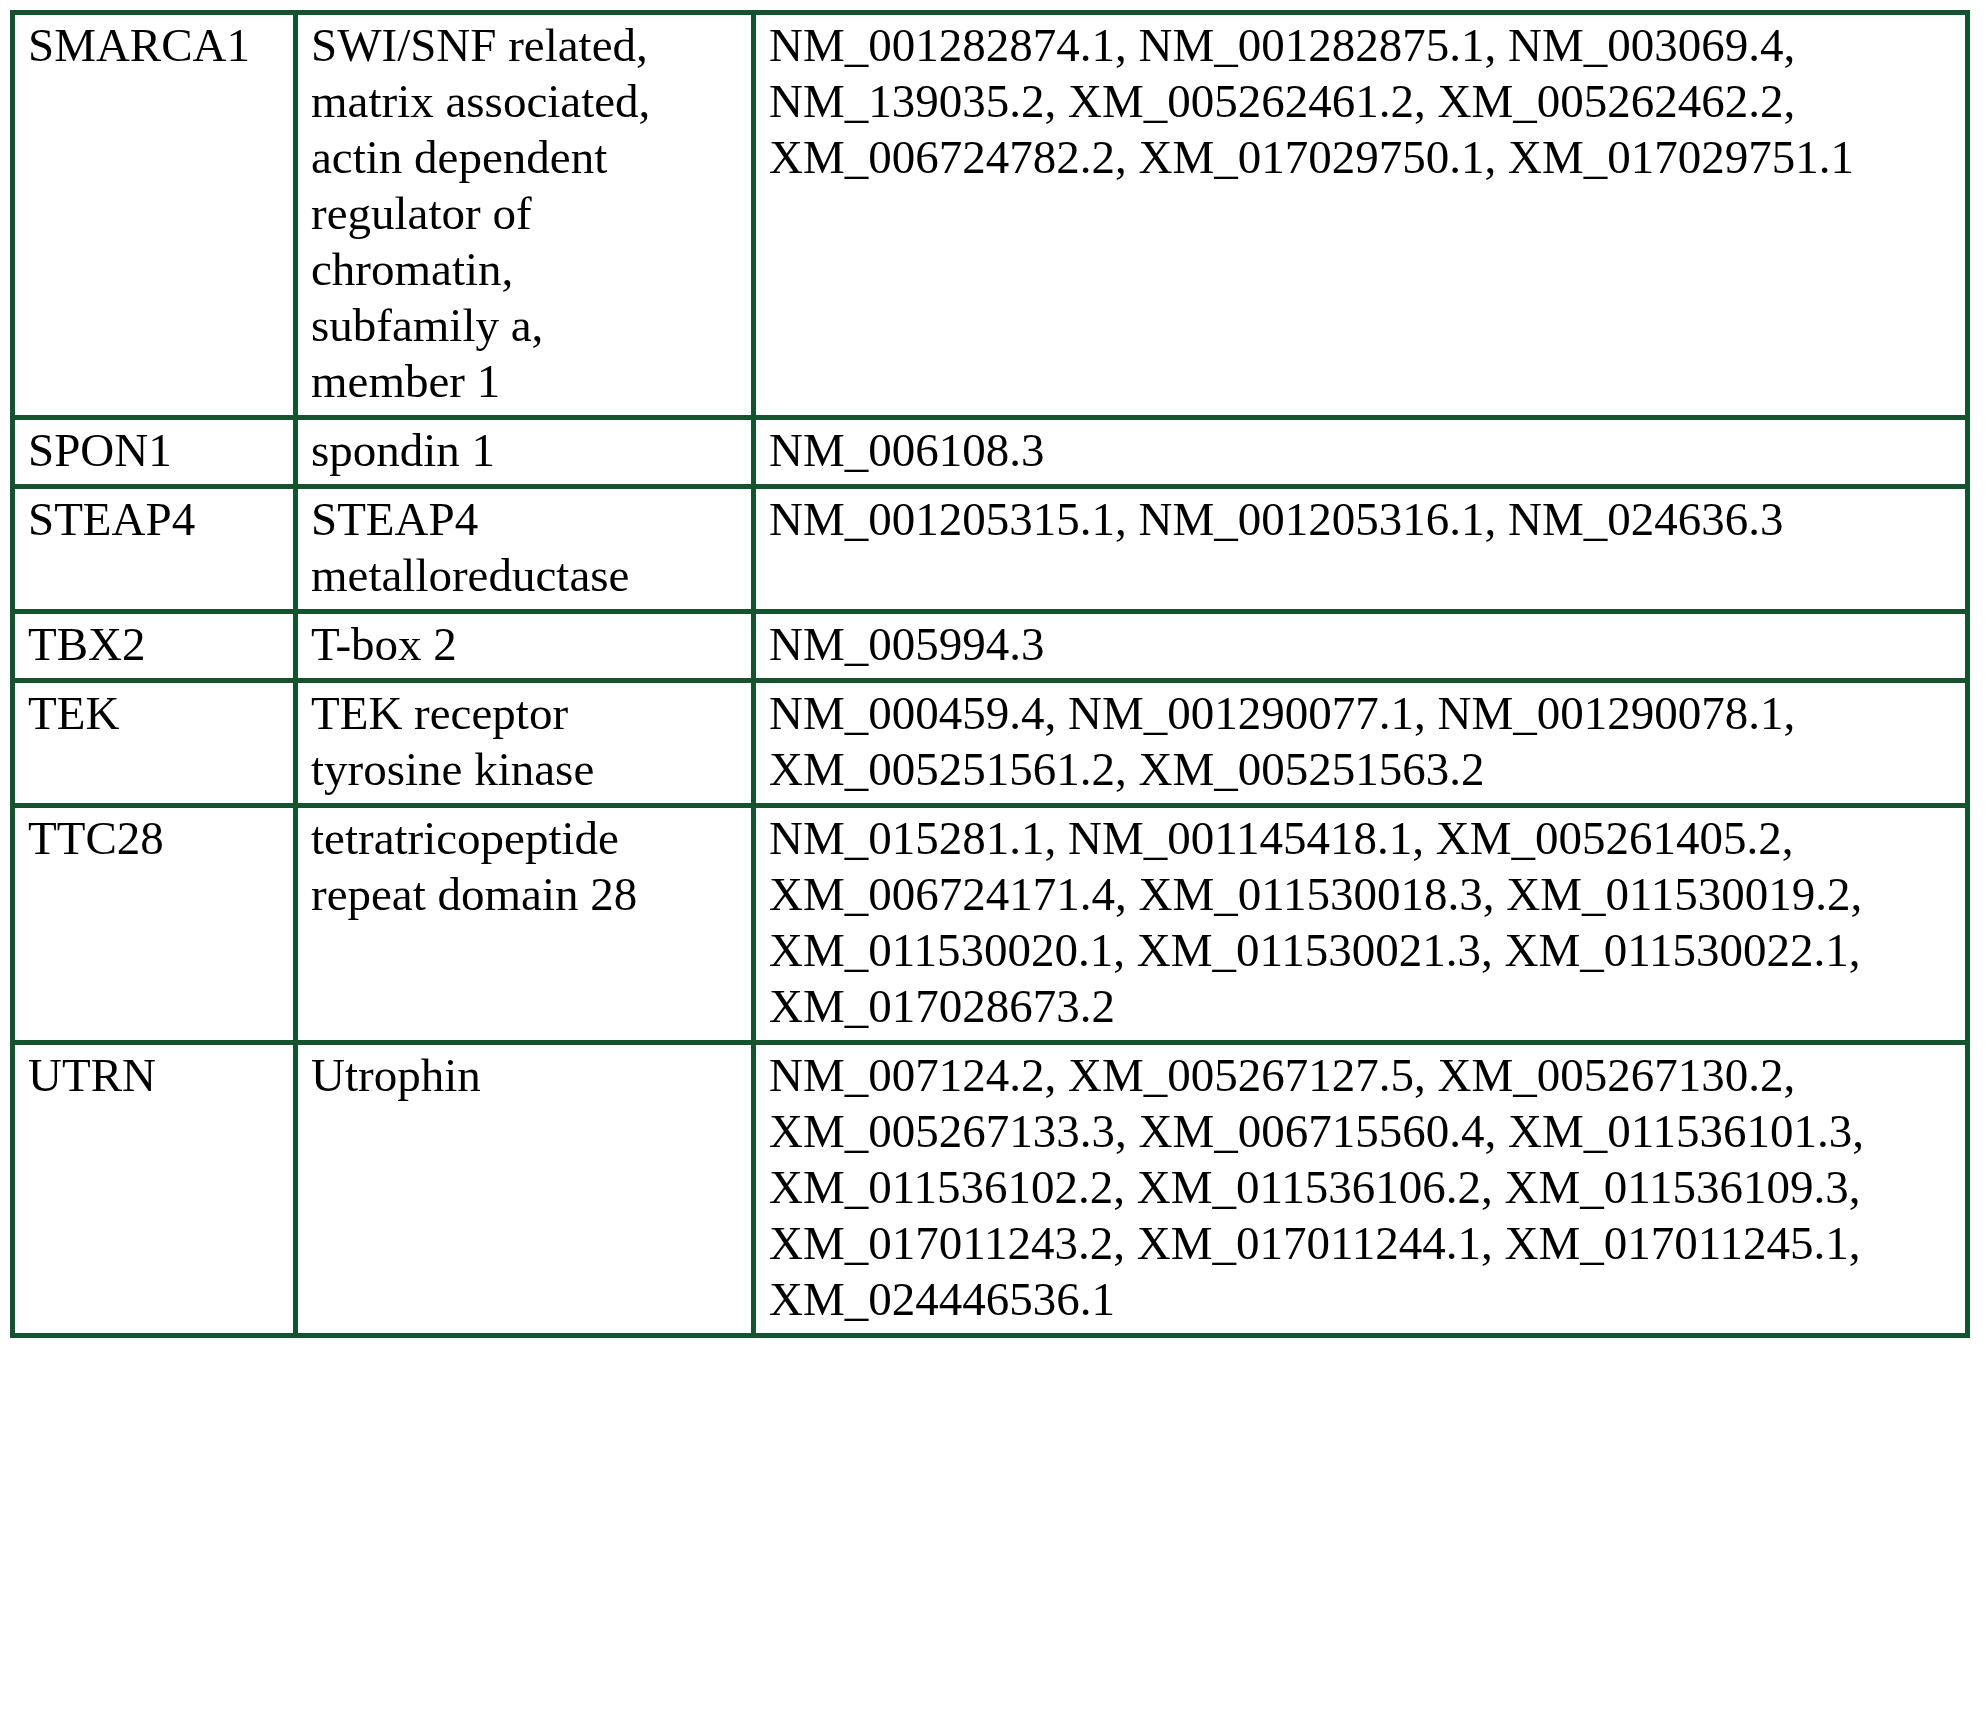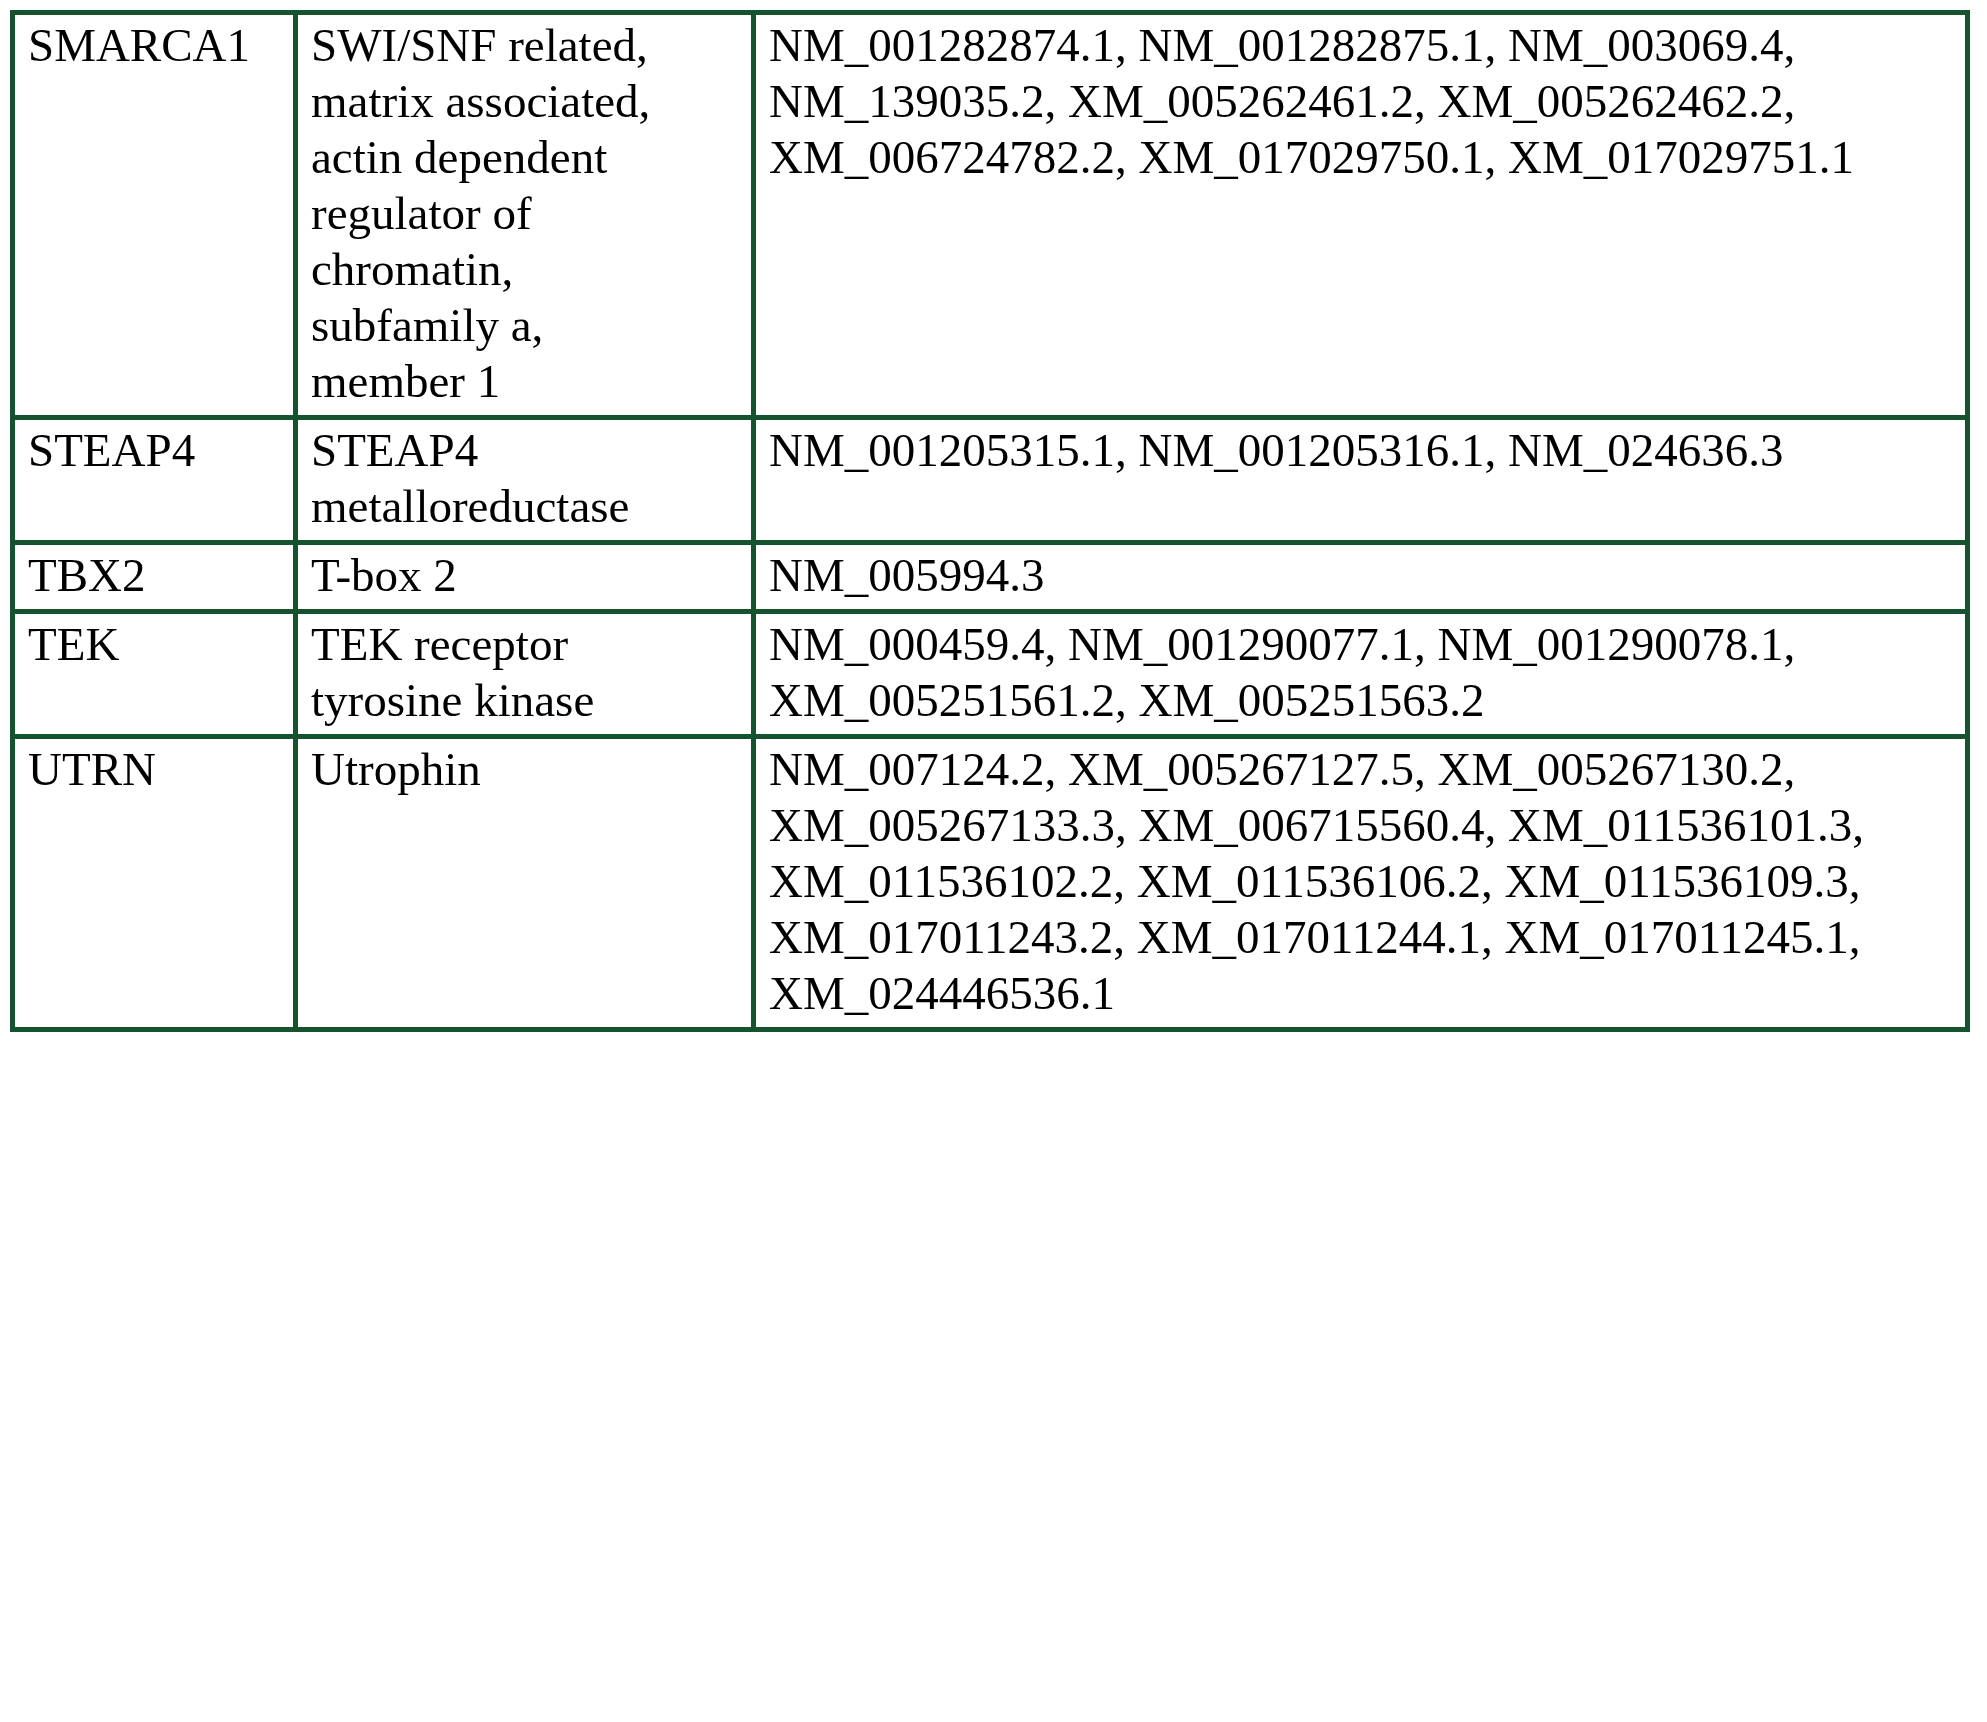--- a/index.html
+++ b/index.html
@@ -51,38 +51,52 @@
 actin dependent
 regulator of
 chromatin,
 subfamily a,
 member 1</td>
       <td class="col-acc">NM_001282874.1, NM_001282875.1, NM_003069.4,
 NM_139035.2, XM_005262461.2, XM_005262462.2,
 XM_006724782.2, XM_017029750.1, XM_017029751.1</td>
     </tr>
     <tr>
+      <td class="col-symbol">SPON1</td>
+      <td class="col-name">spondin 1</td>
+      <td class="col-acc">NM_006108.3</td>
+    </tr>
+    <tr>
       <td class="col-symbol">STEAP4</td>
       <td class="col-name">STEAP4
 metalloreductase</td>
       <td class="col-acc">NM_001205315.1, NM_001205316.1, NM_024636.3</td>
     </tr>
     <tr>
       <td class="col-symbol">TBX2</td>
       <td class="col-name">T-box 2</td>
       <td class="col-acc">NM_005994.3</td>
     </tr>
     <tr>
       <td class="col-symbol">TEK</td>
       <td class="col-name">TEK receptor
 tyrosine kinase</td>
       <td class="col-acc">NM_000459.4, NM_001290077.1, NM_001290078.1,
 XM_005251561.2, XM_005251563.2</td>
     </tr>
     <tr>
+      <td class="col-symbol">TTC28</td>
+      <td class="col-name">tetratricopeptide
+repeat domain 28</td>
+      <td class="col-acc">NM_015281.1, NM_001145418.1, XM_005261405.2,
+XM_006724171.4, XM_011530018.3, XM_011530019.2,
+XM_011530020.1, XM_011530021.3, XM_011530022.1,
+XM_017028673.2</td>
+    </tr>
+    <tr>
       <td class="col-symbol">UTRN</td>
       <td class="col-name">Utrophin</td>
       <td class="col-acc">NM_007124.2, XM_005267127.5, XM_005267130.2,
 XM_005267133.3, XM_006715560.4, XM_011536101.3,
 XM_011536102.2, XM_011536106.2, XM_011536109.3,
 XM_017011243.2, XM_017011244.1, XM_017011245.1,
 XM_024446536.1</td>
     </tr>
   </tbody>
 </table>

